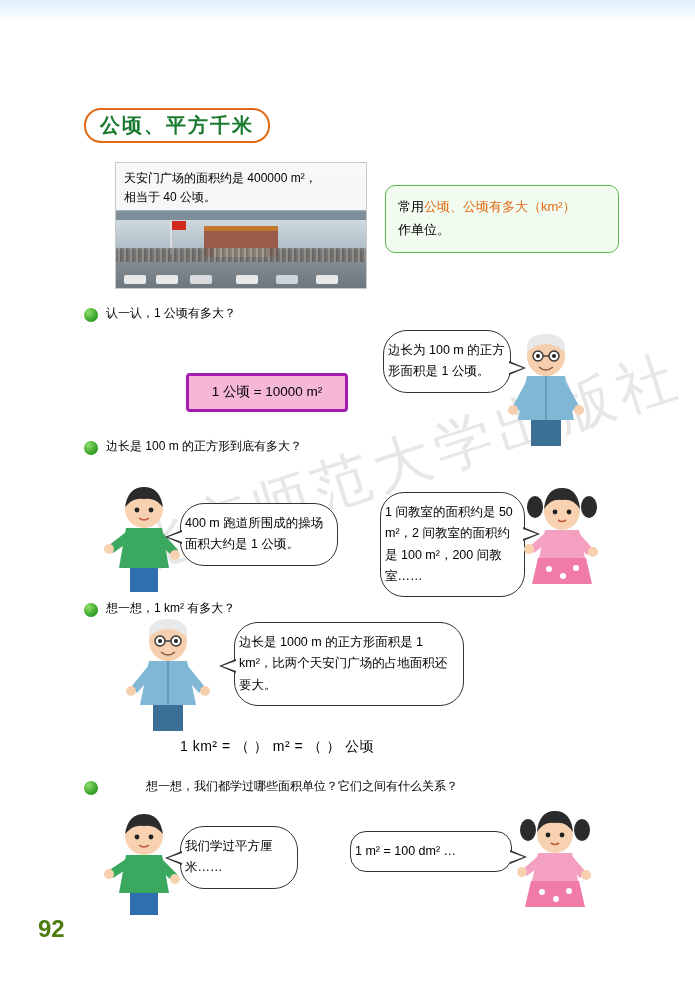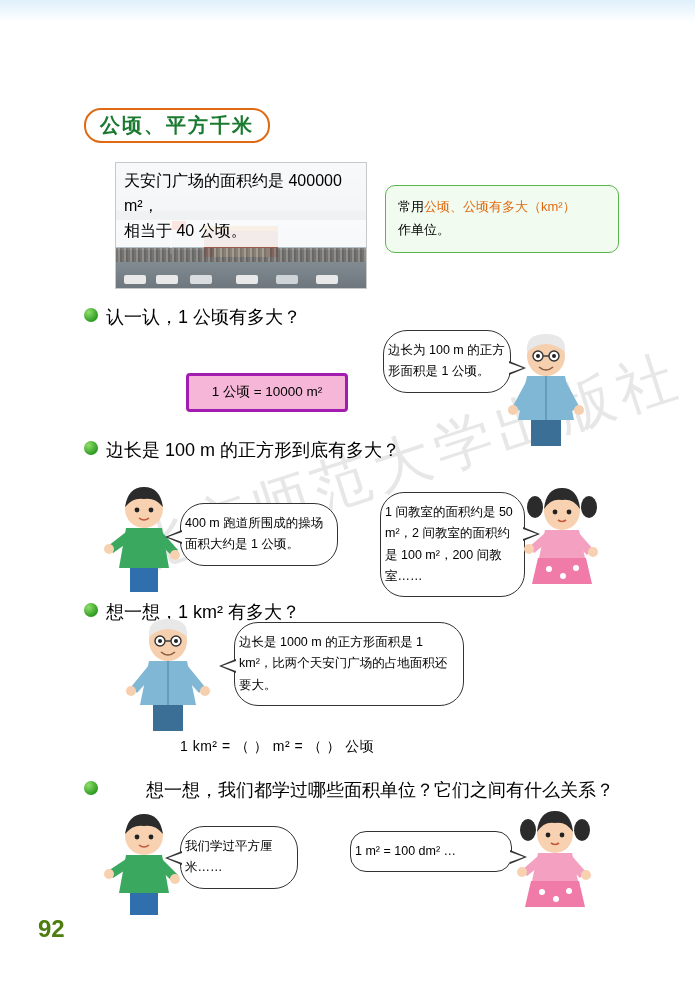--- a/index.html
+++ b/index.html
@@ -53,21 +53,21 @@
     height: 125px;
     border: 1px solid #c9c9c9;
     background: linear-gradient(to bottom, #b9c7cf 0%, #9fb0ba 38%, #7e8f99 39%, #6d7c86 100%);
     overflow: hidden;
   }
   .photo-caption {
     position: absolute;
     top: 0; left: 0; right: 0;
     padding: 6px 8px 4px 8px;
     background: rgba(255,255,255,0.88);
-    font-size: 16px;
+    font-size: 12px;
     line-height: 1.55;
     color: #000;
   }
   .photo-scene {
     position: absolute;
     left: 0; right: 0; bottom: 0;
     height: 68px;
   }
   .sky {
     position: absolute;
@@ -133,21 +133,21 @@
     color: #000;
   }
   .info-bubble .hl { color: #e06a13; }
 
   
   .bullet-row {
     position: absolute;
     display: flex;
     align-items: flex-start;
     gap: 8px;
-    font-size: 18px;
+    font-size: 12px;
     color: #000;
   }
   .bullet {
     width: 14px; height: 14px;
     border-radius: 50%;
     background: radial-gradient(circle at 32% 30%, #8fe06a, #2f9b23 70%);
     flex: 0 0 auto;
     margin-top: 3px;
   }
   .q1 { left: 84px; top: 305px; }

